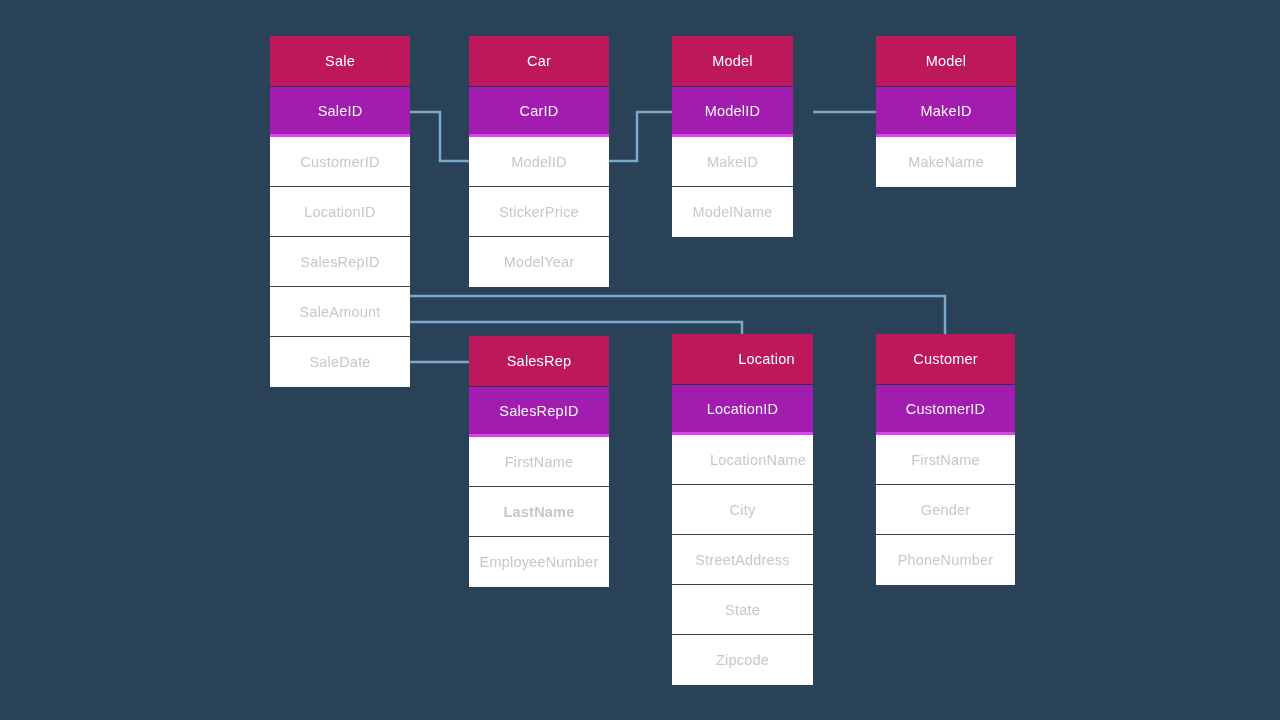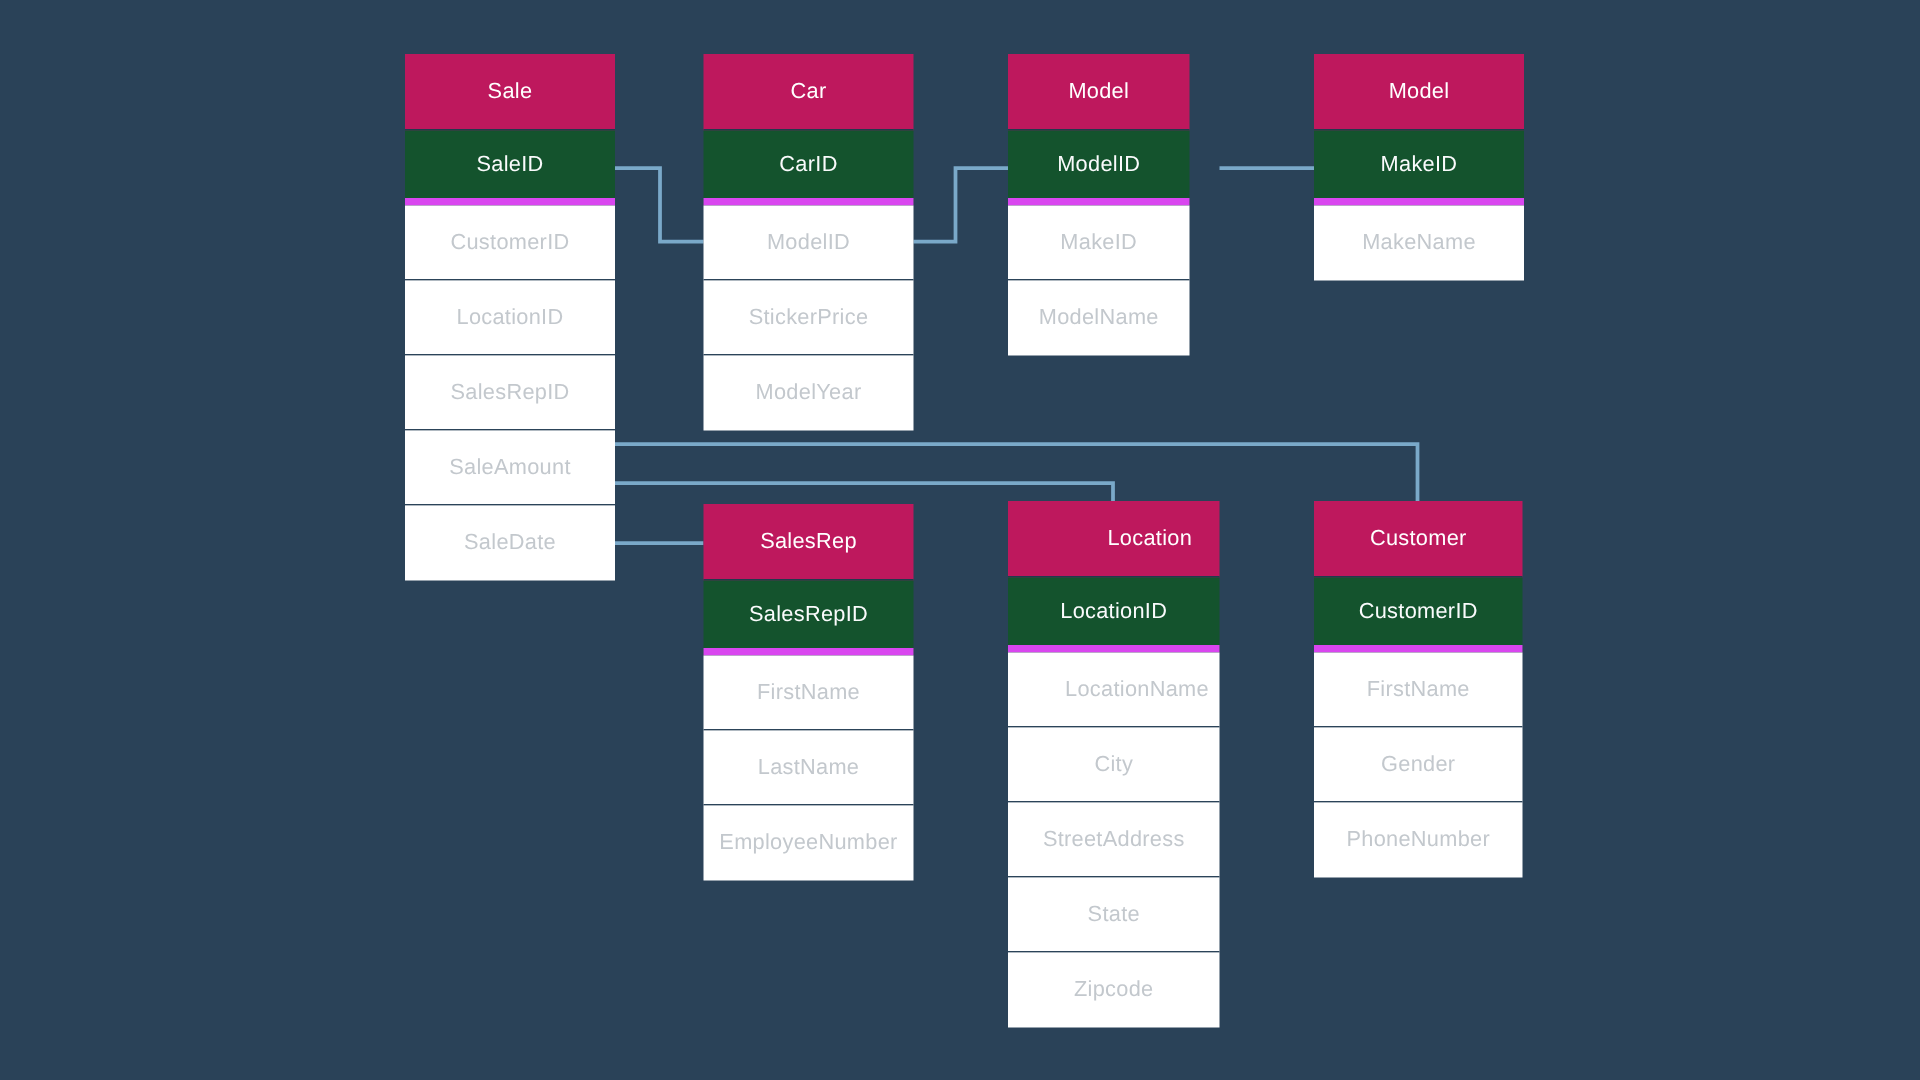--- a/index.html
+++ b/index.html
@@ -50,23 +50,23 @@
     color: #c3c8cd;
     font-size: 14.5px;
     letter-spacing: 0.2px;
     display: flex;
     align-items: center;
     justify-content: center;
     text-align: center;
     border-bottom: 1px solid #2c4459;
   }
   .entity-field.pk {
-    background: #14532d;
+    background: #a21caf;
     color: #fafbfc;
-    border-bottom: 5px solid #d946ef;
+    border-bottom: 3px solid #d946ef;
   }
   .entity-field.last {
     border-bottom: none;
     text-align: right;
   }
 </style>
 </head>
 <body>
 
 <div id="canvas">
@@ -105,21 +105,21 @@
       </div>
       <div class="entity" style="left: 876px; top: 36px; width: 140px;">
         <div class="entity-header" style="height: 51px;">Model</div>
         <div class="entity-field pk" style="height: 50px;">MakeID</div>
         <div class="entity-field last" style="height: 50px;">MakeName</div>
       </div>
       <div class="entity" style="left: 469px; top: 336px; width: 140px;">
         <div class="entity-header" style="height: 51px;">SalesRep</div>
         <div class="entity-field pk" style="height: 50px;">SalesRepID</div>
         <div class="entity-field" style="height: 50px;">FirstName</div>
-        <div class="entity-field" style="height: 50px;">LastName</div>
+        <div class="entity-field" style="height: 50px; font-weight: bold;">LastName</div>
         <div class="entity-field last" style="height: 50px;">EmployeeNumber</div>
       </div>
       <div class="entity" style="left: 672px; top: 334px; width: 141px;">
         <div class="entity-header" style="height: 51px; padding-left: 48px;">Location</div>
         <div class="entity-field pk" style="height: 50px;">LocationID</div>
         <div class="entity-field" style="height: 50px; padding-left: 31px;">LocationName</div>
         <div class="entity-field" style="height: 50px;">City</div>
         <div class="entity-field" style="height: 50px;">StreetAddress</div>
         <div class="entity-field" style="height: 50px;">State</div>
         <div class="entity-field last" style="height: 50px;">Zipcode</div>

